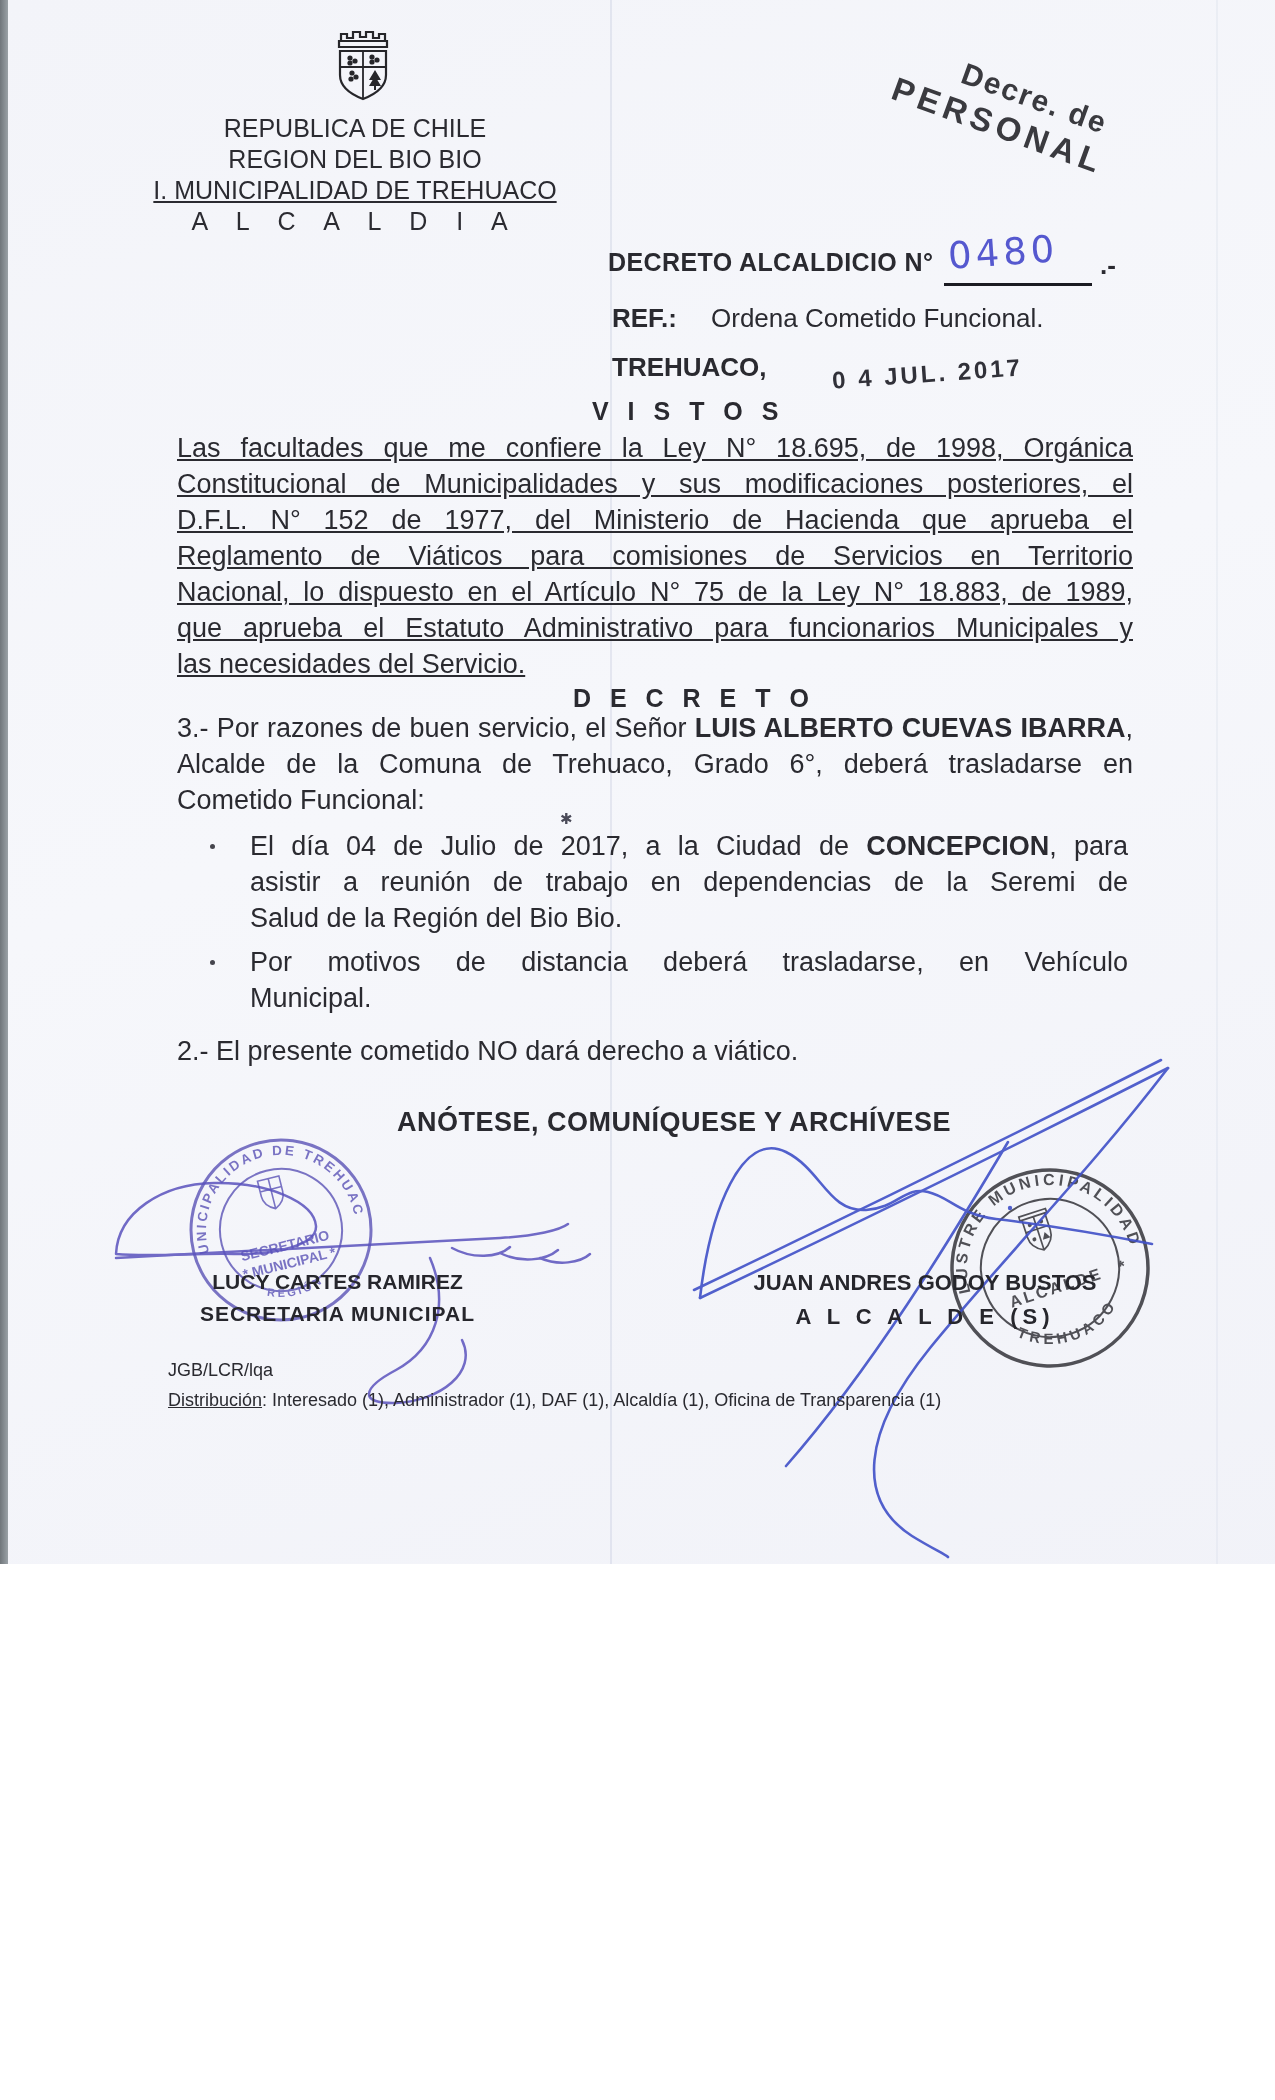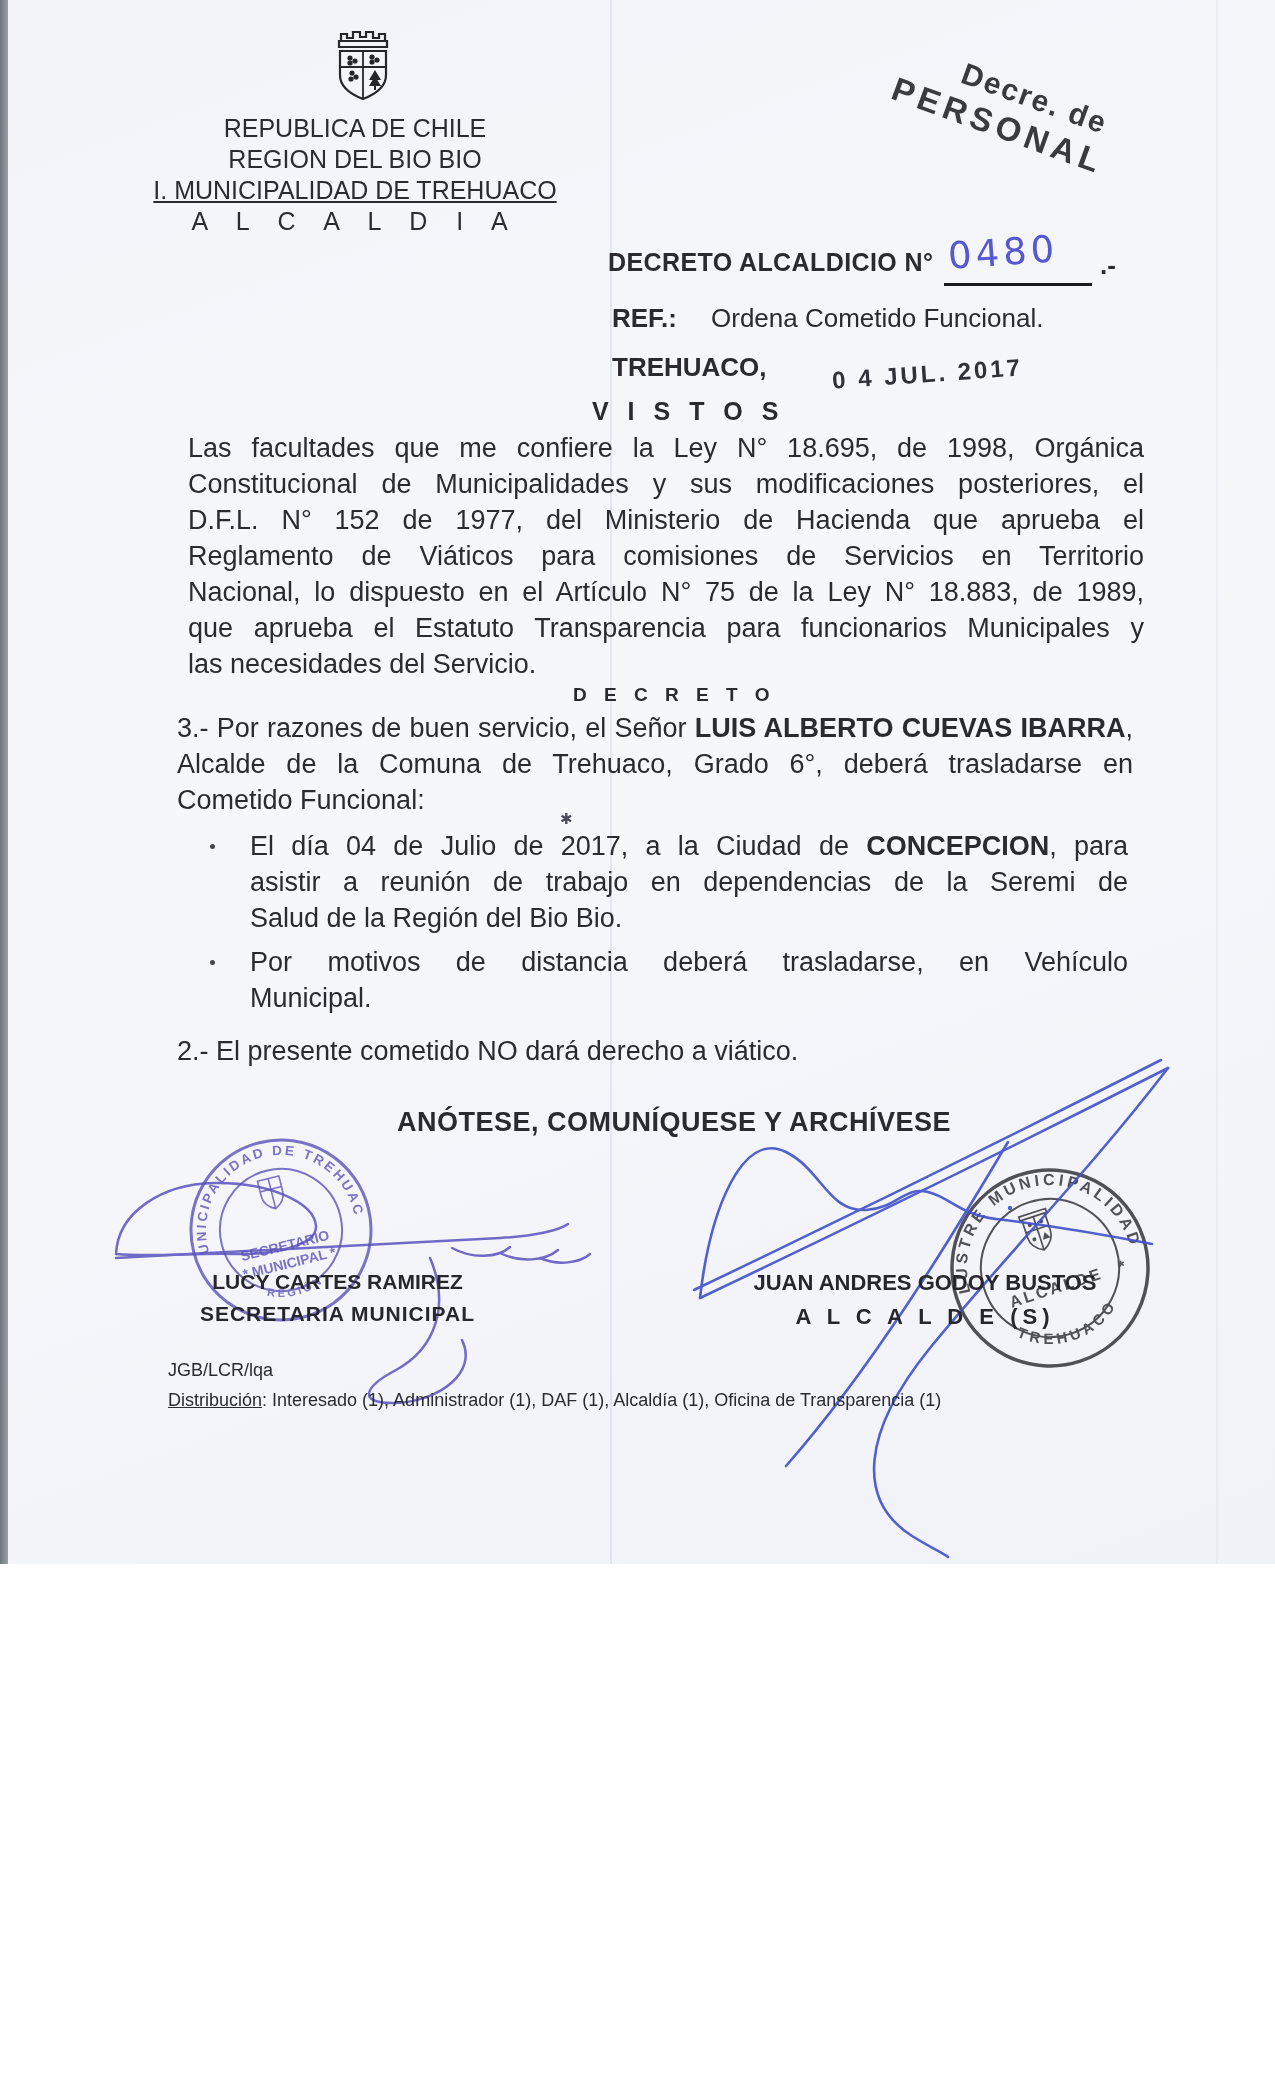--- a/index.html
+++ b/index.html
@@ -29,21 +29,21 @@
   .decree-underline{position:absolute;left:944px;top:283px;width:148px;height:3px;background:#1b1b22;}
   .decree-suffix{position:absolute;left:1100px;top:250px;font-size:26px;font-weight:bold;}
   .ref-line{position:absolute;left:612px;top:303px;font-size:26px;}
   .ref-line .lbl{font-weight:bold;}
   .ref-line .txt{margin-left:34px;}
   .place-line{position:absolute;left:612px;top:352px;font-size:26px;font-weight:bold;}
   .date-stamp{position:absolute;left:832px;top:360px;font-size:24px;font-weight:bold;letter-spacing:3px;
        color:#313139;transform:rotate(-4deg);}
   
   .h-vistos{position:absolute;left:592px;top:397px;font-size:25px;font-weight:bold;letter-spacing:6px;}
-  .h-decreto{position:absolute;left:573px;top:684px;font-size:19px;font-weight:bold;letter-spacing:6px;}
+  .h-decreto{position:absolute;left:573px;top:684px;font-size:25px;font-weight:bold;letter-spacing:6px;}
   .h-closing{position:absolute;left:397px;top:1107px;font-size:27px;font-weight:bold;letter-spacing:.5px;}
   
   .para{position:absolute;font-size:27px;line-height:36px;color:#2a2a30;}
   .jline{text-align:justify;text-align-last:justify;}
   .jline-last{text-align:left;text-align-last:left;}
   .para b{font-weight:bold;}
   .bullet-dot{position:absolute;width:5px;height:5px;border-radius:50%;background:#45454d;}
   .mark{position:absolute;font-size:15px;color:#4a4a58;}
   .item2{position:absolute;left:177px;top:1036px;font-size:27px;}
   
@@ -105,27 +105,27 @@
     <div class="decree-suffix">.-</div>
 
     <div class="ref-line">
       <span class="lbl">REF.:</span><span class="txt">Ordena Cometido Funcional.</span>
     </div>
 
     <div class="place-line">TREHUACO,</div>
     <div class="date-stamp">0 4 JUL. 2017</div>
 
     <div class="h-vistos">V I S T O S</div>
-    <div class="para" style="left:188px;top:430px;width:956px;">
+    <div class="para" style="left:177px;top:430px;width:956px;text-decoration:underline;">
         <div class="jline"><span>Las facultades que me confiere la Ley N° 18.695, de 1998, Orgánica</span></div>
         <div class="jline"><span>Constitucional de Municipalidades y sus modificaciones posteriores, el</span></div>
         <div class="jline"><span>D.F.L. N° 152 de 1977, del Ministerio de Hacienda que aprueba el</span></div>
         <div class="jline"><span>Reglamento de Viáticos para comisiones de Servicios en Territorio</span></div>
         <div class="jline"><span>Nacional, lo dispuesto en el Artículo N° 75 de la Ley N° 18.883, de 1989,</span></div>
-        <div class="jline"><span>que aprueba el Estatuto Transparencia para funcionarios Municipales y</span></div>
+        <div class="jline"><span>que aprueba el Estatuto Administrativo para funcionarios Municipales y</span></div>
         <div class="jline-last"><span>las necesidades del Servicio.</span></div>
       </div>
 
     <div class="h-decreto">D E C R E T O</div>
     <div class="para" style="left:177px;top:710px;width:956px;">
         <div class="jline"><span>3.- Por razones de buen servicio, el Señor </span><b>LUIS ALBERTO CUEVAS IBARRA</b><span>,</span></div>
         <div class="jline"><span>Alcalde de la Comuna de Trehuaco, Grado 6°, deberá trasladarse en</span></div>
         <div class="jline-last"><span>Cometido Funcional:</span></div>
       </div>
 

